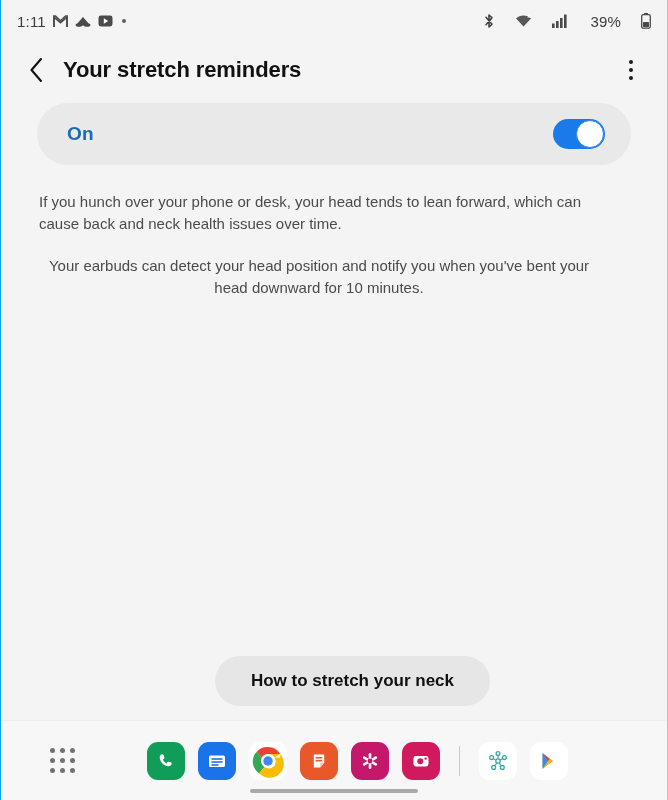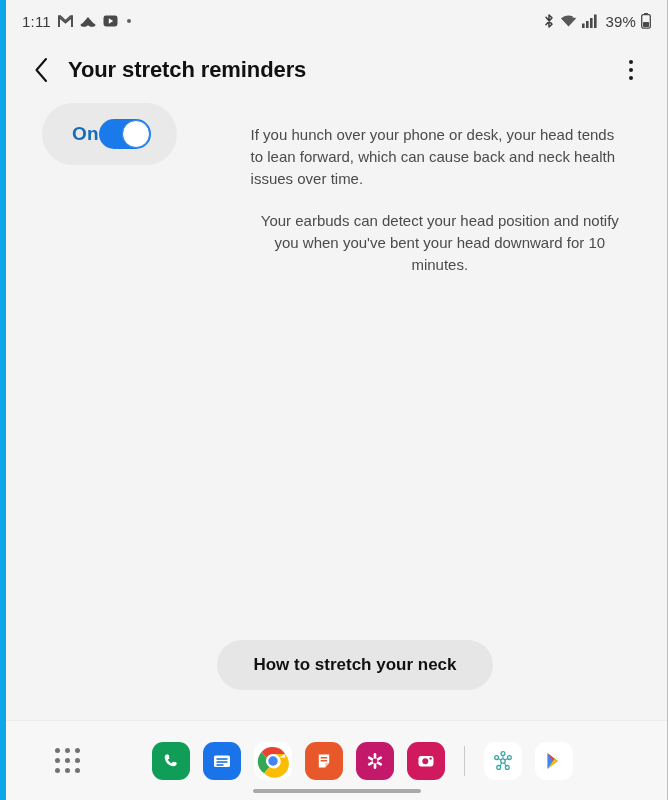--- a/index.html
+++ b/index.html
@@ -7,33 +7,33 @@
     width: 668px; height: 800px;
     font-family: "Liberation Sans", sans-serif;
     background: #f4f4f4;
     overflow: hidden;
   }
   .phone {
     position: relative;
     width: 668px; height: 800px;
     background: #f4f4f4;
     display: flex; flex-direction: column;
-    border-left: 6px solid #0ea5e9;
+    border-left: 1px solid #0ea5e9;
     border-right: 1px solid #bdbdbd;
   }
 
   
   .statusbar {
     height: 42px; flex: 0 0 42px;
     display: flex; align-items: center;
     padding: 0 16px;
     font-size: 15px; color: #3c3c3c;
   }
   .sb-left { display: flex; align-items: center; gap: 7px; }
-  .sb-right { margin-left: auto; display: flex; align-items: center; gap: 5px; }
+  .sb-right { margin-left: auto; display: flex; align-items: center; gap: 20px; }
   .sb-time { font-size: 15px; color: #3c3c3c; letter-spacing: .2px; }
   .sb-pct { font-size: 15px; color: #3c3c3c; letter-spacing: .2px; margin-left: 2px;}
   .dotnote { width: 4px; height: 4px; border-radius: 50%; background: #5f5f5f; display:inline-block; margin-left:2px;}
   .ico { display: inline-flex; align-items: center; }
 
   
   .appbar {
     height: 56px; flex: 0 0 56px;
     display: flex; align-items: center;
     padding: 0 22px 0 20px;
@@ -48,21 +48,21 @@
     margin-left: 12px; letter-spacing: -0.1px;
   }
   .overflow-btn {
     margin-left: auto; width: 28px; height: 34px;
     display: flex; flex-direction: column; align-items: center; justify-content: center;
     gap: 4px; cursor: pointer;
   }
   .overflow-btn i { width: 4px; height: 4px; border-radius: 50%; background: #1c1c1c; display: block; }
 
   
-  .content { flex: 1 1 auto; position: relative; display: flex; flex-direction: row; }
+  .content { flex: 1 1 auto; position: relative; display: flex; flex-direction: column; }
 
   .switch-card {
     margin: 5px 36px 0 36px;
     height: 62px;
     background: #e9e9e9;
     border-radius: 31px;
     display: flex; align-items: center;
     padding: 0 26px 0 30px;
     cursor: pointer;
   }
@@ -87,21 +87,21 @@
 
   .desc { padding: 0 38px; margin-top: 26px; }
   .desc p {
     font-size: 15px; line-height: 22px; color: #4b4b4b;
     margin-bottom: 20px; max-width: 560px;
   }
   .desc p:last-child { margin-bottom: 0; text-align: center; }
 
   .cta-wrap {
     position: absolute;
-    left: 0; right: 0; bottom: 30px;
+    left: 0; right: 0; bottom: 14px;
     display: flex; justify-content: center; padding-left: 37px;
   }
   .cta-btn {
     background: #e6e6e6;
     border: none;
     border-radius: 26px;
     padding: 15px 36px;
     font-family: "Liberation Sans", sans-serif;
     font-size: 17px; font-weight: bold; color: #111;
     cursor: pointer;

